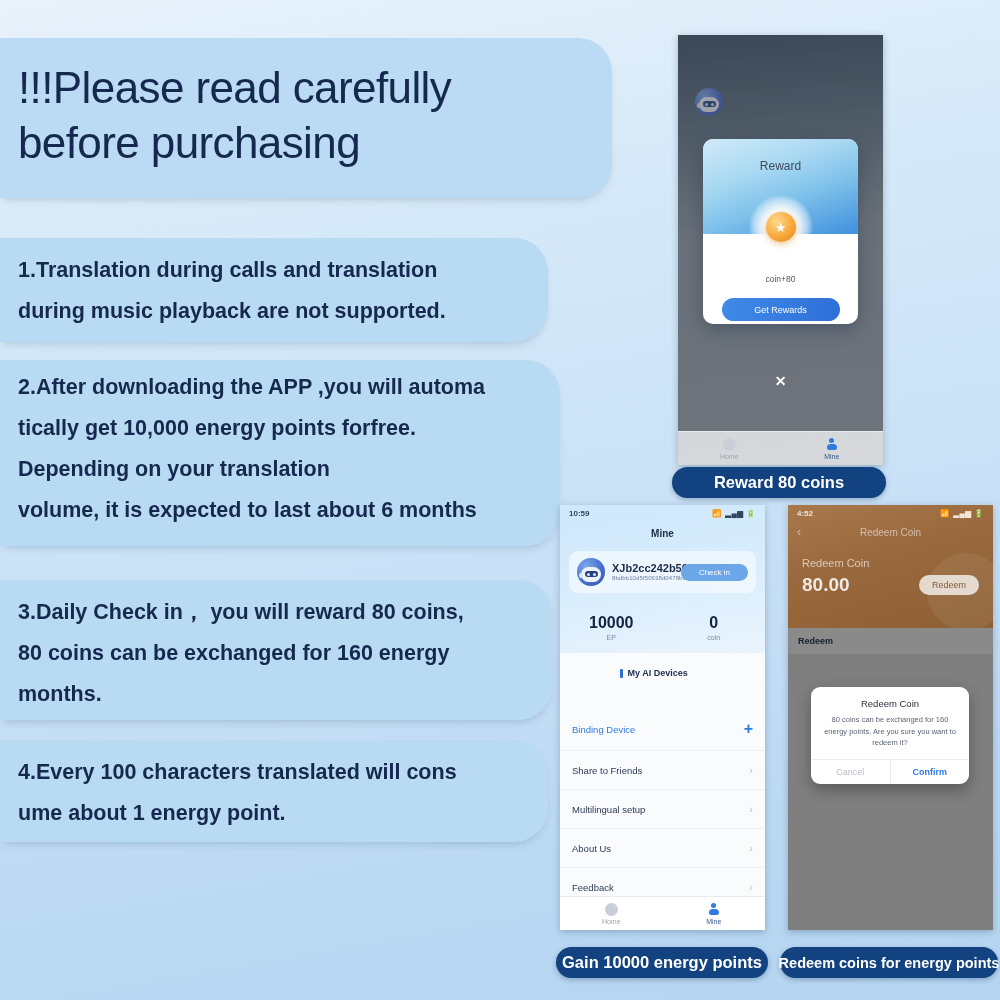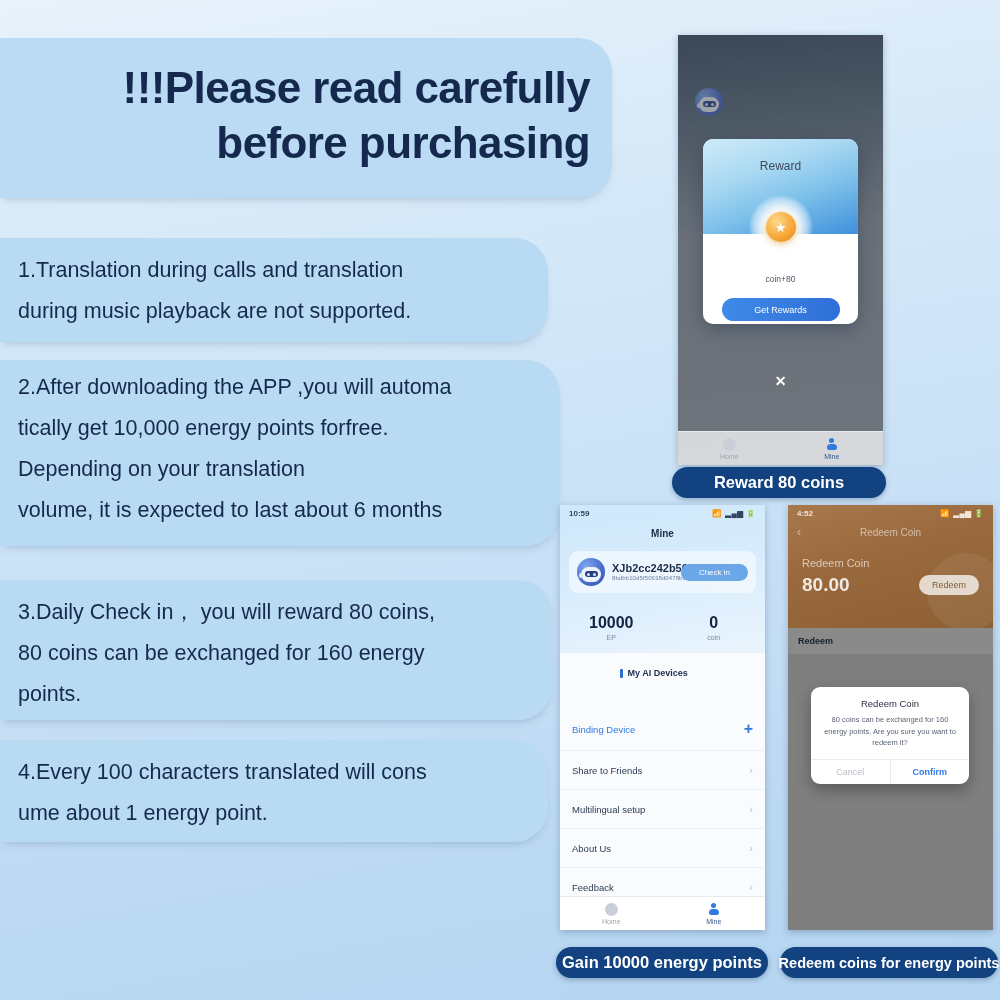--- a/index.html
+++ b/index.html
@@ -16,24 +16,24 @@
   .bubble {
     position:absolute;
     background:#b9daf3;
     border-radius: 0 34px 34px 0;
     color:#15284d;
     box-shadow: 0 5px 8px -4px rgba(40,70,110,.25);
     padding: 14px 22px 16px 18px;
   }
   .bubble.head { background:#bbdbf4; }
   .head-line {
-    font-size:44px; font-weight:700; letter-spacing:-.6px;
-    line-height:1.26; white-space:nowrap;text-align:right;
-  }
-  .pt-line { font-size:21.5px; font-weight:400; line-height:1.9; white-space:nowrap; }
+    font-size:44px; font-weight:400; letter-spacing:-.6px;
+    line-height:1.26; white-space:nowrap;
+  }
+  .pt-line { font-size:21.5px; font-weight:700; line-height:1.9; white-space:nowrap; }
 
   
   .phone {
     position:absolute; overflow:hidden; background:#fff;
     box-shadow: 0 2px 7px rgba(30,60,100,.30);
   }
   .sbar {
     height:16px; display:flex; align-items:center; justify-content:space-between;
     padding:0 9px; font-size:8px; color:#fff; font-weight:600;
   }
@@ -217,21 +217,21 @@
   <div class="bubble" style="left:0; top:360px; width:560px; height:186px; padding-top:7px;">
     <div class="pt-line">2.After downloading the APP ,you will automa</div>
     <div class="pt-line">tically get 10,000 energy points forfree.</div>
     <div class="pt-line">Depending on your translation</div>
     <div class="pt-line">volume, it is expected to last about 6 months</div>
   </div>
 
   <div class="bubble" style="left:0; top:580px; width:552px; height:140px; padding-top:12px;">
     <div class="pt-line">3.Daily Check in， you will reward 80 coins,</div>
     <div class="pt-line">80 coins can be exchanged for 160 energy</div>
-    <div class="pt-line">points.</div>
+    <div class="pt-line">months.</div>
   </div>
 
   <div class="bubble" style="left:0; top:740px; width:548px; height:102px; padding-top:12px;">
     <div class="pt-line">4.Every 100 characters translated will cons</div>
     <div class="pt-line">ume about 1 energy point.</div>
   </div>
 </div>
 
 <div class="phone" id="phone1">
   <div class="bg"></div>

